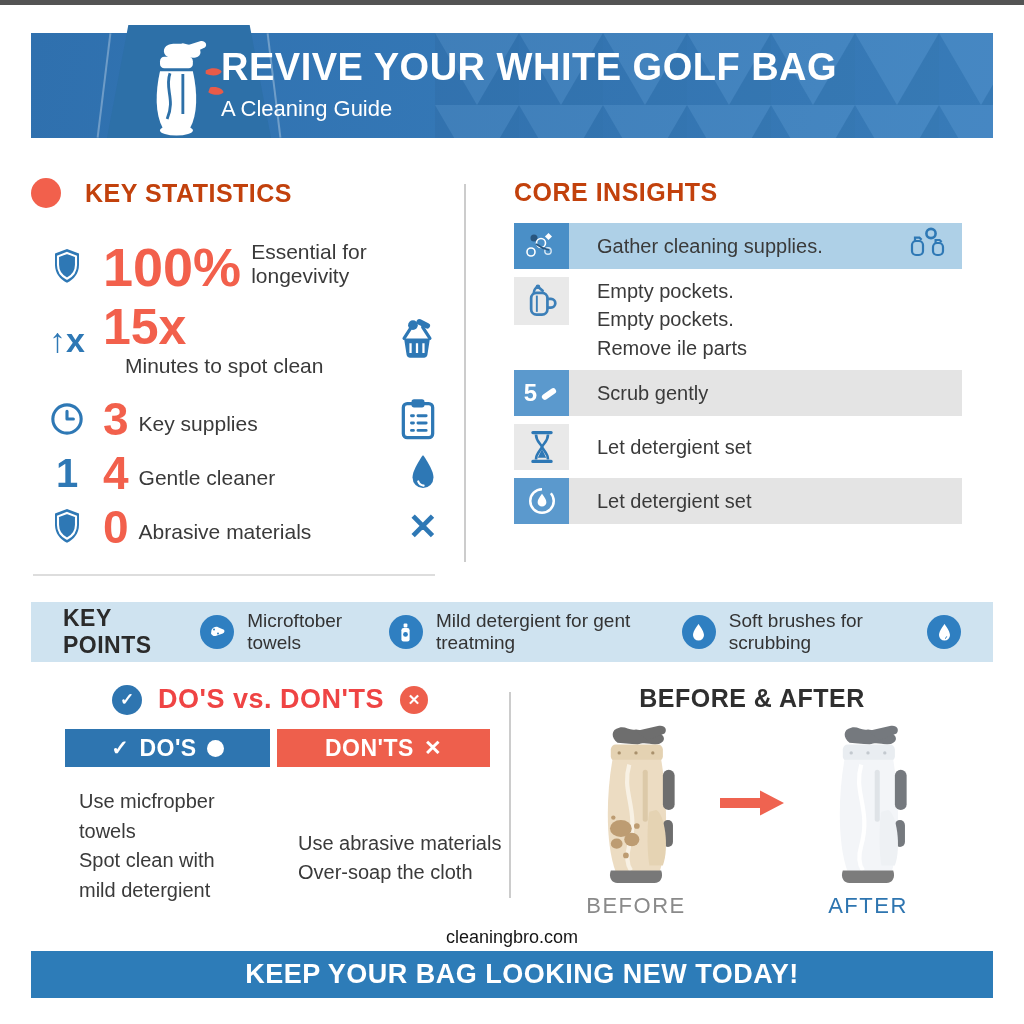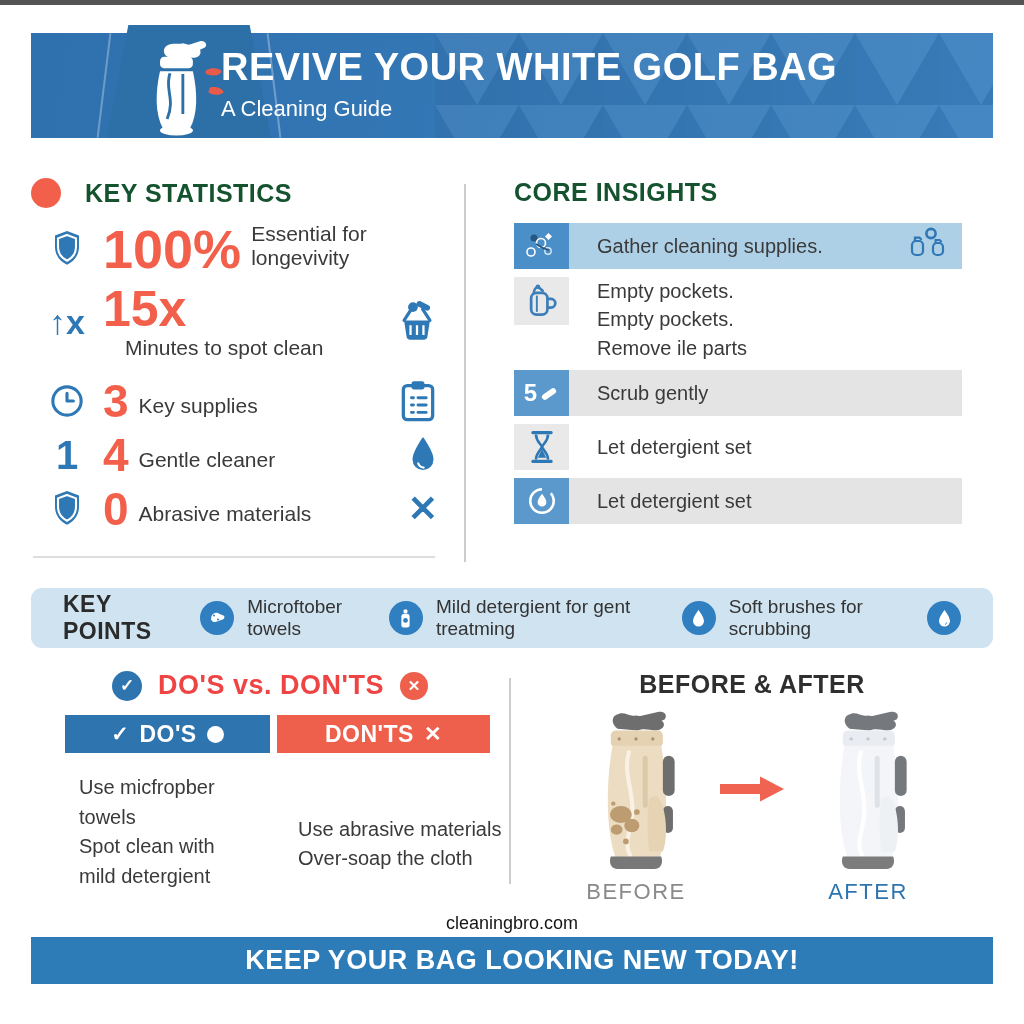--- a/index.html
+++ b/index.html
@@ -18,54 +18,54 @@
   .bag-badge{position:absolute;left:104px;top:6px;}
   .header-text{position:absolute;left:190px;top:14px;color:#fff;}
   .header-title{font-size:38px;font-weight:bold;letter-spacing:.5px;line-height:1.1;}
   .header-subtitle{font-size:22px;margin-top:7px;}
 
   
   .content{display:flex;margin:0 31px;padding-top:40px;}
   .key-stats{width:433px;position:relative;}
   .ks-head{display:flex;align-items:center;gap:24px;}
   .red-dot{width:30px;height:30px;border-radius:50%;background:#f2604c;}
-  .section-heading{font-size:25px;font-weight:bold;color:#14532d;letter-spacing:.5px;}
+  .section-heading{font-size:25px;font-weight:bold;color:#c2410c;letter-spacing:.5px;}
   .stat-row{position:relative;display:flex;align-items:center;}
   .stat-left{width:72px;display:flex;justify-content:center;align-items:center;flex:0 0 72px;}
   .stat-value{color:#f2604c;font-weight:bold;line-height:1;}
   .v-xl{font-size:54px;}
   .v-lg{font-size:50px;}
   .v-md{font-size:46px;}
   .stat-label{font-size:21px;color:#3a3a3a;margin-left:10px;}
   .lbl-low{align-self:flex-end;margin-bottom:6px;}
   .stat-col{display:flex;flex-direction:column;}
   .lbl-under{margin-left:22px;margin-top:2px;}
   .stat-right{position:absolute;right:26px;top:50%;transform:translateY(-50%);display:flex;align-items:center;}
   .up-x{font-size:34px;font-weight:bold;color:#2e78b5;}
   .one-glyph{font-size:40px;font-weight:bold;color:#2e78b5;}
   .x-glyph{font-size:36px;font-weight:bold;color:#2e78b5;line-height:1;}
-  .r1{margin-top:14px;}.r2{margin-top:8px;}.r3{margin-top:18px;}.r4{margin-top:8px;}.r5{margin-top:8px;}
+  .r1{margin-top:32px;}.r2{margin-top:8px;}.r3{margin-top:18px;}.r4{margin-top:8px;}.r5{margin-top:8px;}
   .hr-stats{width:402px;border:none;border-top:2px solid #ddd;margin:24px 0 0 2px;}
   .v-divider{width:2px;background:#ccc;margin-top:6px;height:378px;flex:0 0 2px;}
 
   .core-insights{flex:1;padding-left:48px;}
   .ci-rows{margin-top:16px;}
   .ci-row{position:relative;display:flex;align-items:center;min-height:46px;margin-bottom:8px;margin-right:31px;}
   .ci-iconbox{width:55px;display:flex;align-items:center;justify-content:center;flex:0 0 55px;align-self:stretch;}
   .ci-iconbox.fixed{align-self:flex-start;height:48px;}
   .ci-text{font-size:20px;color:#3a3a3a;padding-left:28px;line-height:1.42;}
   .ci-right{position:absolute;right:14px;top:50%;transform:translateY(-50%);}
   .bg-blue1{background:#aed0e7;}  .box-blue1{background:#4a8fc7;}
   .bg-white{background:transparent;} .box-gray{background:#e9e9e9;}
   .bg-blue2{background:#d3e8f6;}  .box-blue2{background:#b2d4ea;}
   .bg-gray{background:#e4e4e4;}   .box-blue3{background:#5b99cd;}
   .five{color:#fff;font-size:24px;font-weight:bold;margin-right:2px;}
 
   
-  .key-points{margin:26px 31px 0;height:60px;background:#cfe3f0;display:flex;align-items:center;padding:0 32px;gap:13px;box-sizing:border-box;border-radius:11px;}
+  .key-points{margin:26px 31px 0;height:60px;background:#cfe3f0;display:flex;align-items:center;padding:0 32px;gap:13px;box-sizing:border-box;}
   .kp-head{font-size:23px;font-weight:bold;color:#2b2b2b;letter-spacing:.5px;margin-right:4px;}
   .kp-icon{width:34px;height:34px;border-radius:50%;background:#2f7fc1;display:flex;align-items:center;justify-content:center;flex:0 0 34px;}
   .kp-text{font-size:19px;color:#333;}
 
   
   .bottom{display:flex;margin:0 31px;padding-top:22px;}
   .dd{width:478px;flex:0 0 478px;}
   .dd-title{display:flex;align-items:center;justify-content:center;gap:16px;}
   .circle-icon{border-radius:50%;display:flex;align-items:center;justify-content:center;color:#fff;font-weight:bold;}
   .c-blue{background:#2e75b0;width:30px;height:30px;font-size:17px;}

